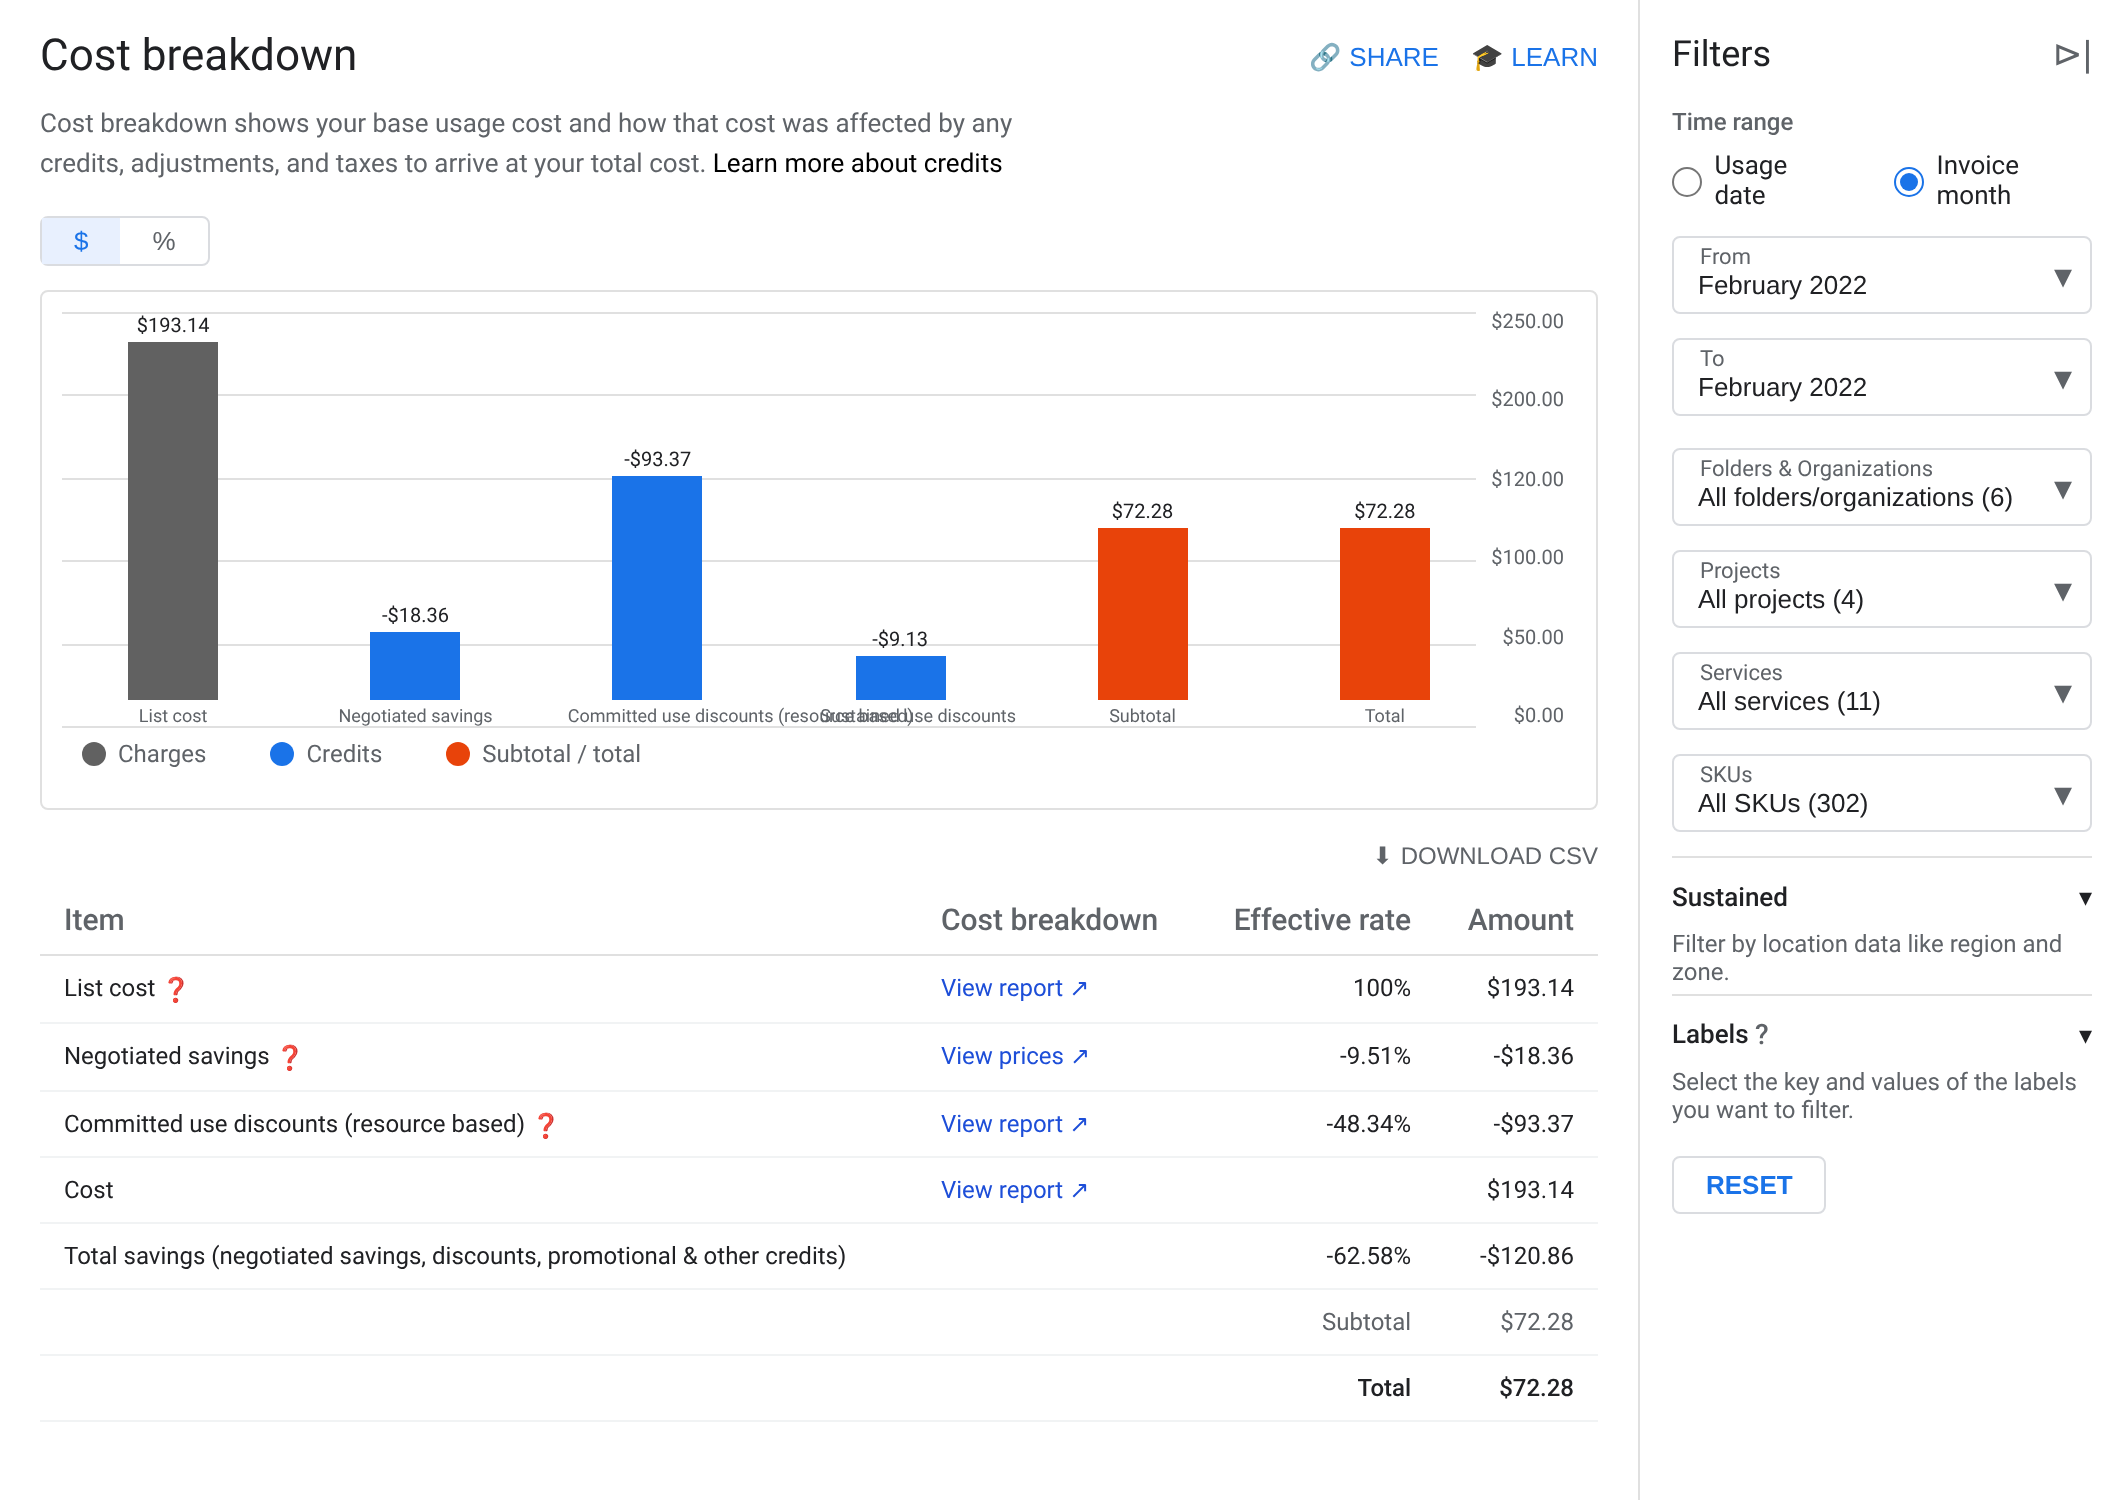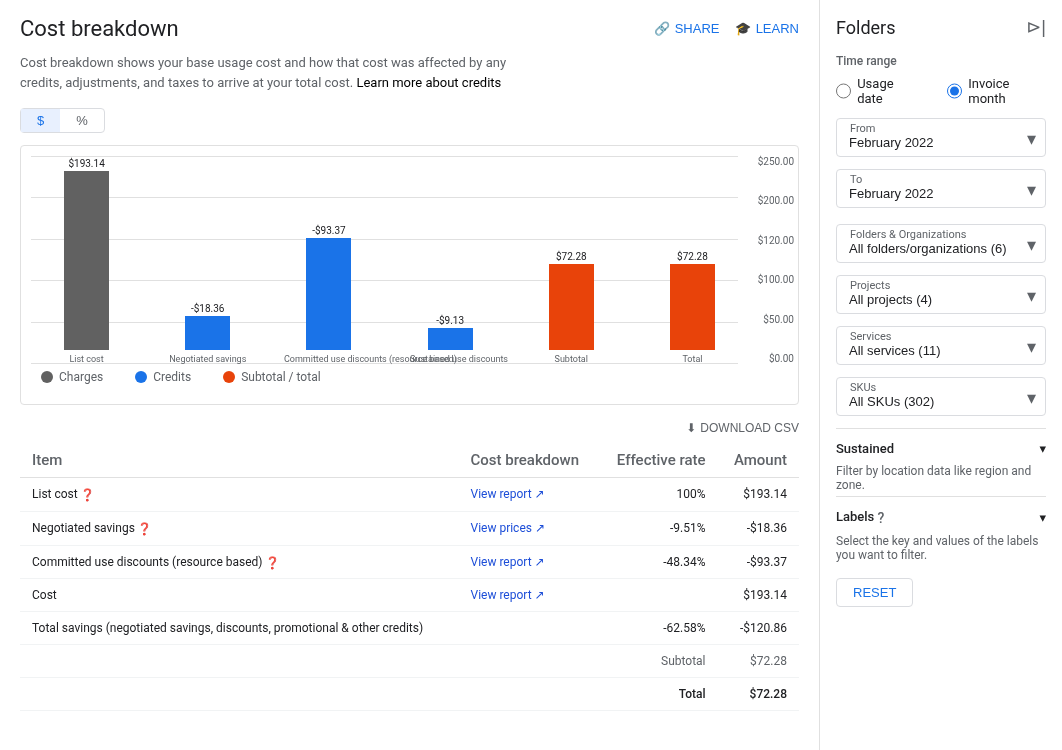--- a/index.html
+++ b/index.html
@@ -22,21 +22,21 @@
     
     .toggle-group { display: flex; border: 1px solid #dadce0; border-radius: 4px; width: fit-content; margin-bottom: 12px; }
     .toggle-btn { padding: 4px 16px; font-size: 13px; border: none; background: none; cursor: pointer; color: #5f6368; }
     .toggle-btn.active { background: #e8f0fe; color: #1a73e8; }
 
     
     .chart-area { position: relative; height: 260px; margin-bottom: 16px; border: 1px solid #e0e0e0; border-radius: 4px; padding: 10px 60px 40px 10px; }
     .chart-inner { display: flex; align-items: flex-end; height: 100%; gap: 30px; padding-left: 10px; position: relative; }
 
     
-    .y-axis { position: absolute; right: 4px; top: 10px; bottom: 40px; display: flex; flex-direction: column; justify-content: space-between; text-align: right; font-size: 10px; color: #5f6368; }
+    .y-axis { position: absolute; right: 16px; top: 10px; bottom: 40px; display: flex; flex-direction: column; justify-content: space-between; text-align: right; font-size: 10px; color: #5f6368; }
 
     
     .chart-grid { position: absolute; left: 10px; right: 60px; top: 10px; bottom: 40px; display: flex; flex-direction: column; justify-content: space-between; }
     .grid-line { border-top: 1px solid #e0e0e0; width: 100%; }
 
     
     .bar-group { display: flex; flex-direction: column; align-items: center; flex: 1; height: 100%; justify-content: flex-end; position: relative; z-index: 1; }
     .bar { width: 45px; position: relative; display: flex; flex-direction: column; align-items: center; }
     .bar-label-top { font-size: 10px; color: #202124; margin-bottom: 2px; white-space: nowrap; }
     .bar-rect { width: 45px; }
@@ -81,21 +81,21 @@
     .filter-dropdown { position: relative; margin-bottom: 12px; }
     .filter-dropdown-label { font-size: 11px; color: #5f6368; position: absolute; top: 4px; left: 12px; z-index: 1; background: #fff; padding: 0 2px; }
     .dropdown-select { width: 100%; padding: 16px 36px 6px 12px; border: 1px solid #dadce0; border-radius: 4px; font-size: 13px; color: #202124; appearance: none; background: #fff; cursor: pointer; }
     .dropdown-arrow { position: absolute; right: 10px; top: 50%; transform: translateY(-50%); color: #5f6368; pointer-events: none; font-size: 18px; }
 
     .collapsible-section { border-top: 1px solid #e0e0e0; padding-top: 12px; margin-top: 4px; }
     .collapsible-header { display: flex; justify-content: space-between; align-items: center; cursor: pointer; padding-bottom: 4px; }
     .collapsible-title { font-size: 13px; font-weight: 500; color: #202124; }
     .collapsible-desc { font-size: 12px; color: #5f6368; margin-top: 4px; }
 
-    .reset-btn { margin-top: 16px; border: 1px solid #dadce0; background: #fff; color: #1a73e8; padding: 6px 16px; font-size: 13px; font-weight: 400; border-radius: 4px; cursor: pointer; }
+    .reset-btn { margin-top: 16px; border: 1px solid #dadce0; background: #fff; color: #1a73e8; padding: 6px 16px; font-size: 13px; font-weight: 700; border-radius: 4px; cursor: pointer; }
   </style>
 </head>
 <body>
 
 <div class="main-content">
 
   <div class="page-header">
     <h1 class="page-title">Cost breakdown</h1>
     <div class="header-actions">
       <button class="share-btn">
@@ -276,21 +276,21 @@
           </tr>
         </tbody>
     </table>
   </div>
 
 </div>
 
 <div class="filters-panel">
 
   <div class="filters-header">
-    <h2 class="filters-title">Folders</h2>
+    <h2 class="filters-title">Filters</h2>
     <button class="collapse-btn">⊳|</button>
   </div>
 
   
   <div class="filter-section">
     <div class="filter-label">Time range</div>
     <div class="radio-group">
       <label class="radio-item">
         <input type="radio" name="time-range" style="">
         <span>Usage date</span>

